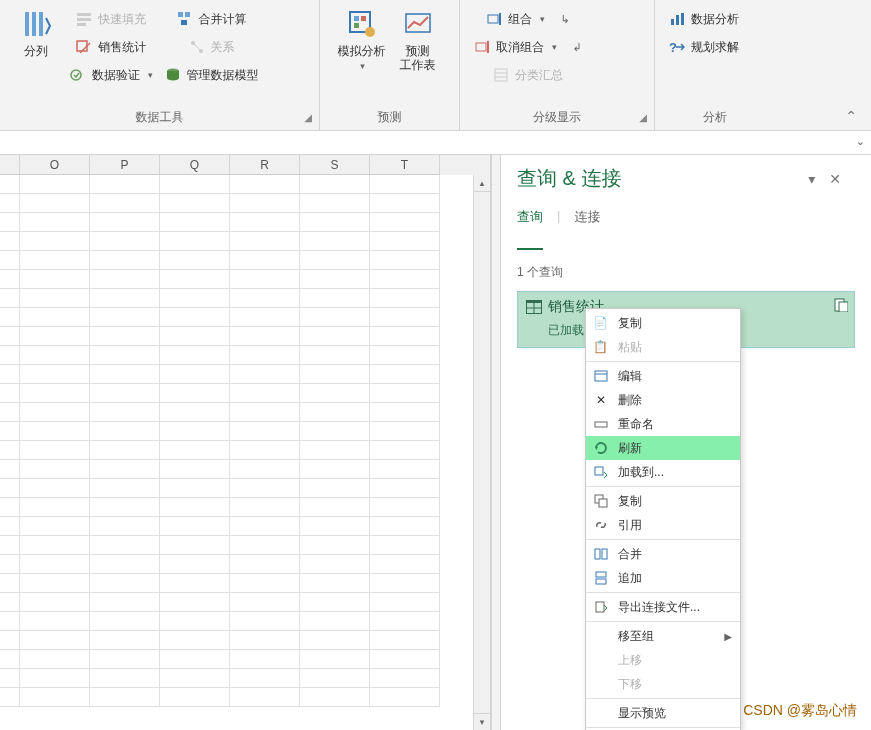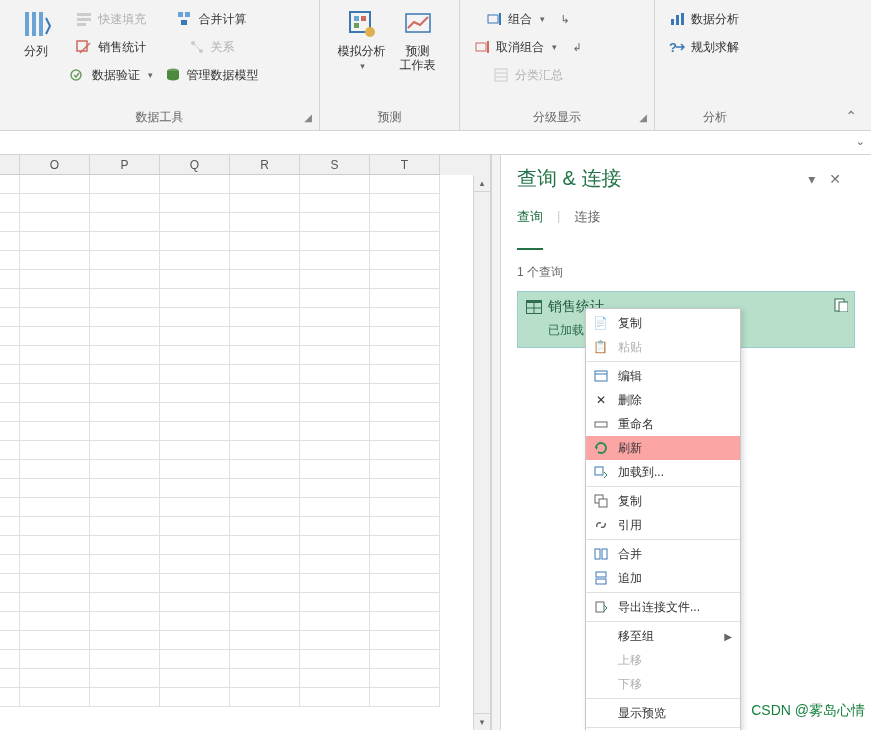--- a/index.html
+++ b/index.html
@@ -53,26 +53,26 @@
   .query-item { margin-top: 10px; background: #b7dfc9; border: 1px solid #9cc; padding: 6px 12px 8px 8px; position: relative; }
   .query-item .qtitle { color: #1f5b3e; font-size: 14px; display: flex; align-items: center; gap: 6px; }
   .query-item .qtitle svg { width: 16px; height: 14px; }
   .query-item .qsub { margin-top: 6px; margin-left: 22px; color: #2b6b4a; font-size: 12px; }
   .query-item .peek { position: absolute; right: 6px; top: 6px; width: 14px; height: 14px; }
 
   
   .ctx { position: absolute; left: 585px; top: 308px; width: 156px; background: #fff; border: 1px solid #c8c8c8; box-shadow: 2px 2px 6px rgba(0,0,0,0.15); z-index: 10; padding: 2px 0; }
   .ctx .mi { height: 24px; display: flex; align-items: center; padding: 0 10px 0 6px; gap: 8px; font-size: 12px; color: #333; position: relative; }
   .ctx .mi.disabled { color: #b0b0b0; }
-  .ctx .mi.hover { background: #fca5a5; }
+  .ctx .mi.hover { background: #86efac; }
   .ctx .mi .ic { width: 18px; height: 16px; display: flex; align-items: center; justify-content: center; flex-shrink: 0; }
   .ctx .mi .sub { position: absolute; right: 8px; font-size: 10px; color: #666; }
   .ctx hr { border: none; border-top: 1px solid #e0e0e0; margin: 2px 0; }
 
-  .watermark { position: absolute; right: 6px; bottom: 10px; color: #15803d; font-size: 14px; }
+  .watermark { position: absolute; right: 14px; bottom: 10px; color: #a16207; font-size: 14px; }
 </style>
 </head>
 <body>
 
 <div class="ribbon">
 
   <div class="ribbon-group" style="width:320px">
     <div class="group-content">
       <div class="big-btn">
         <svg viewBox="0 0 32 32">

